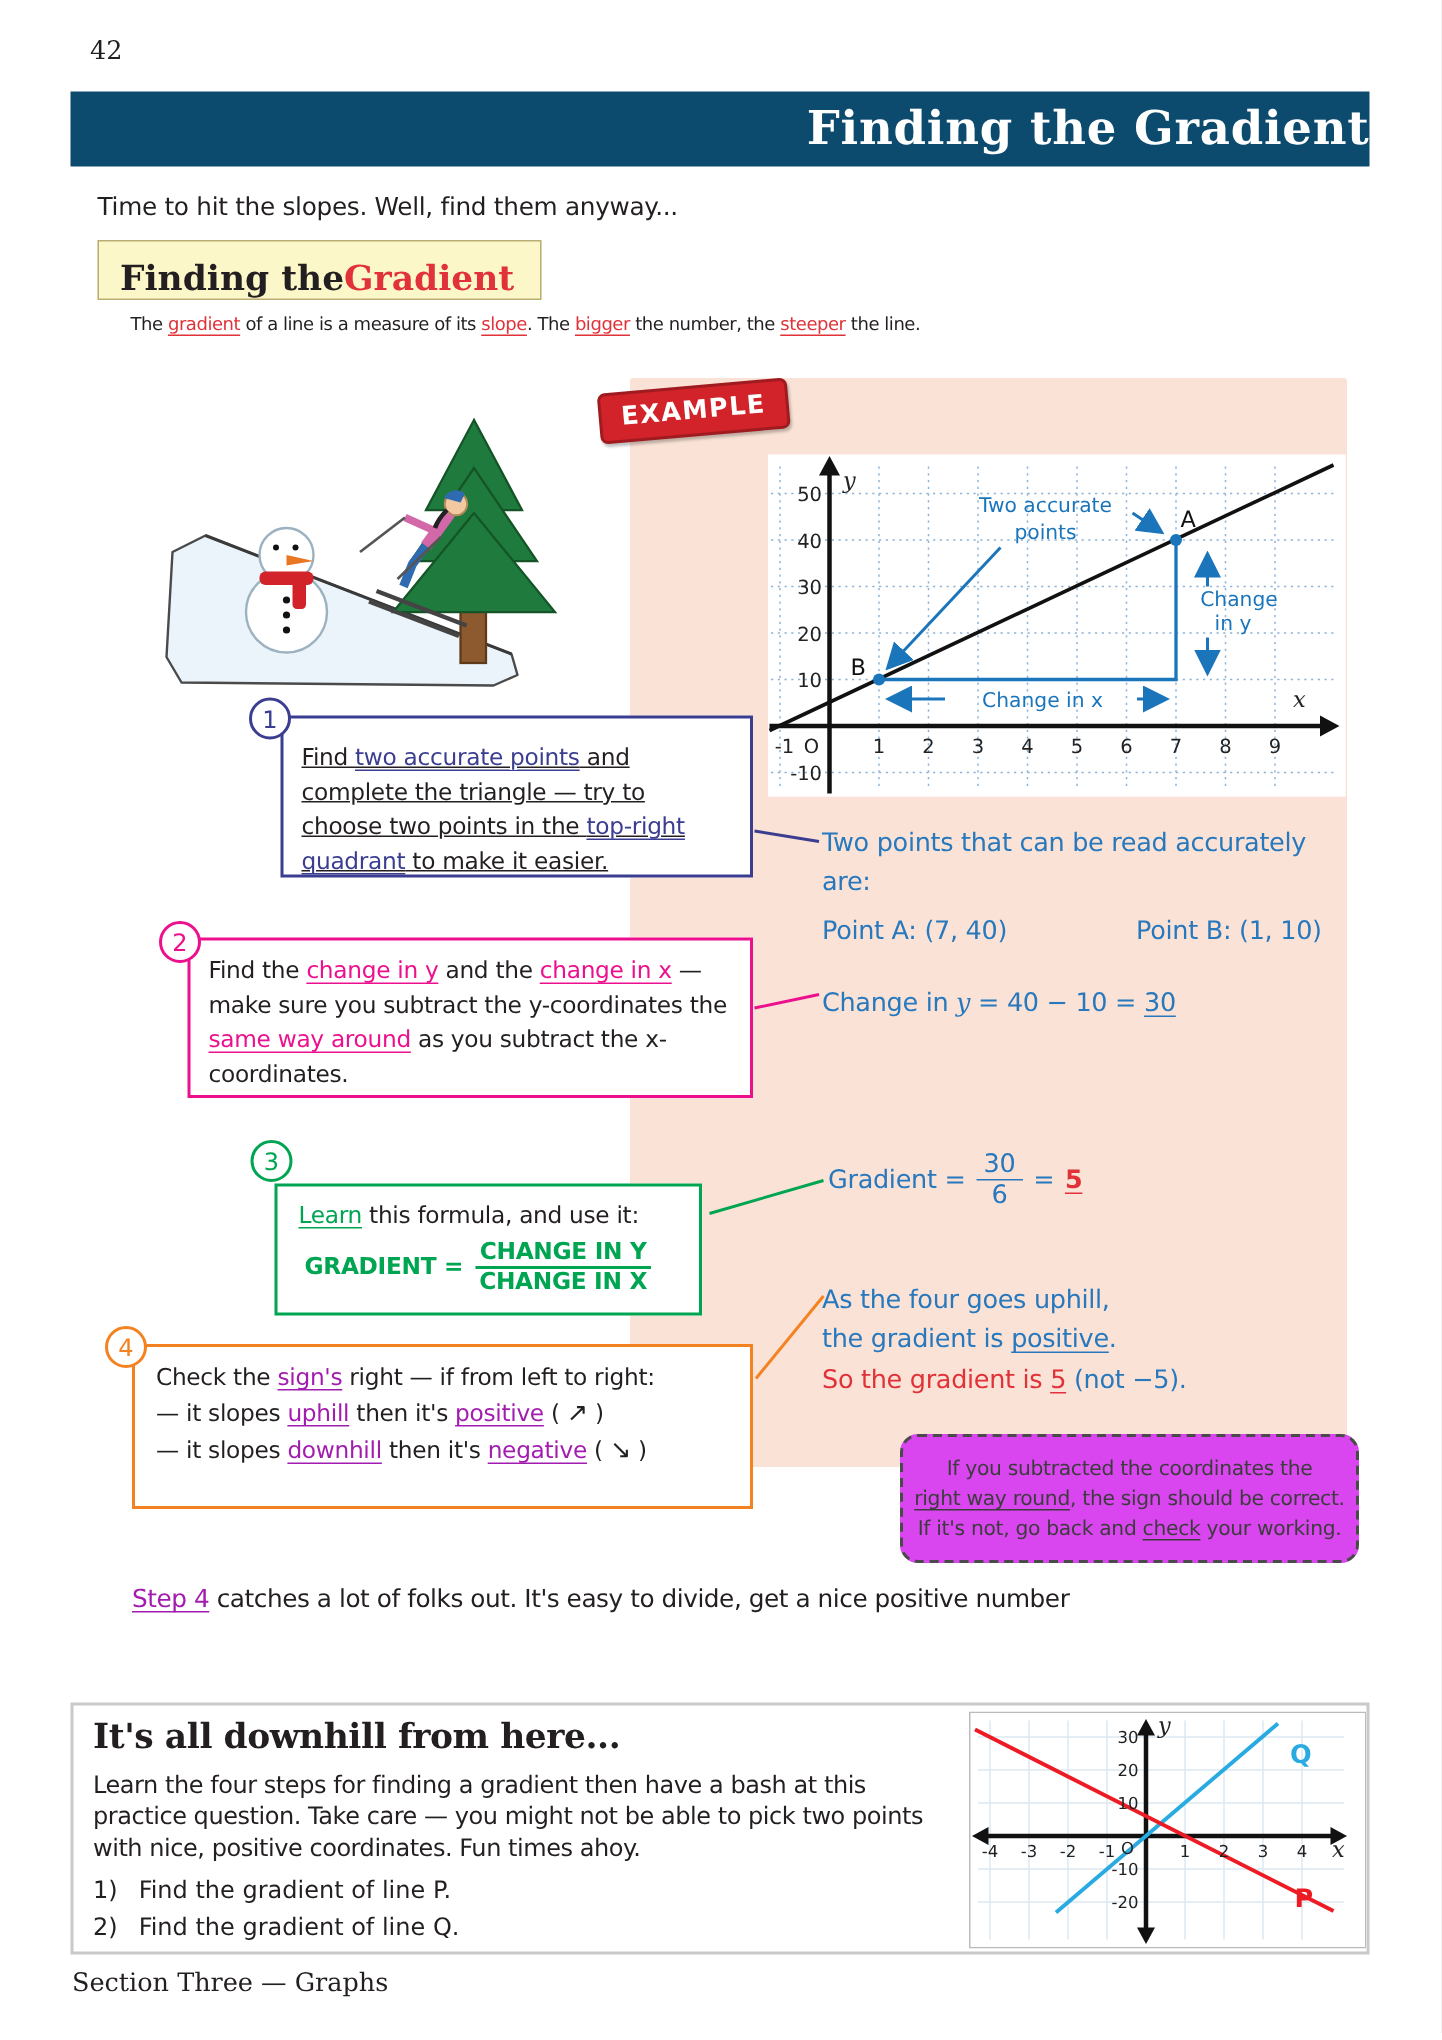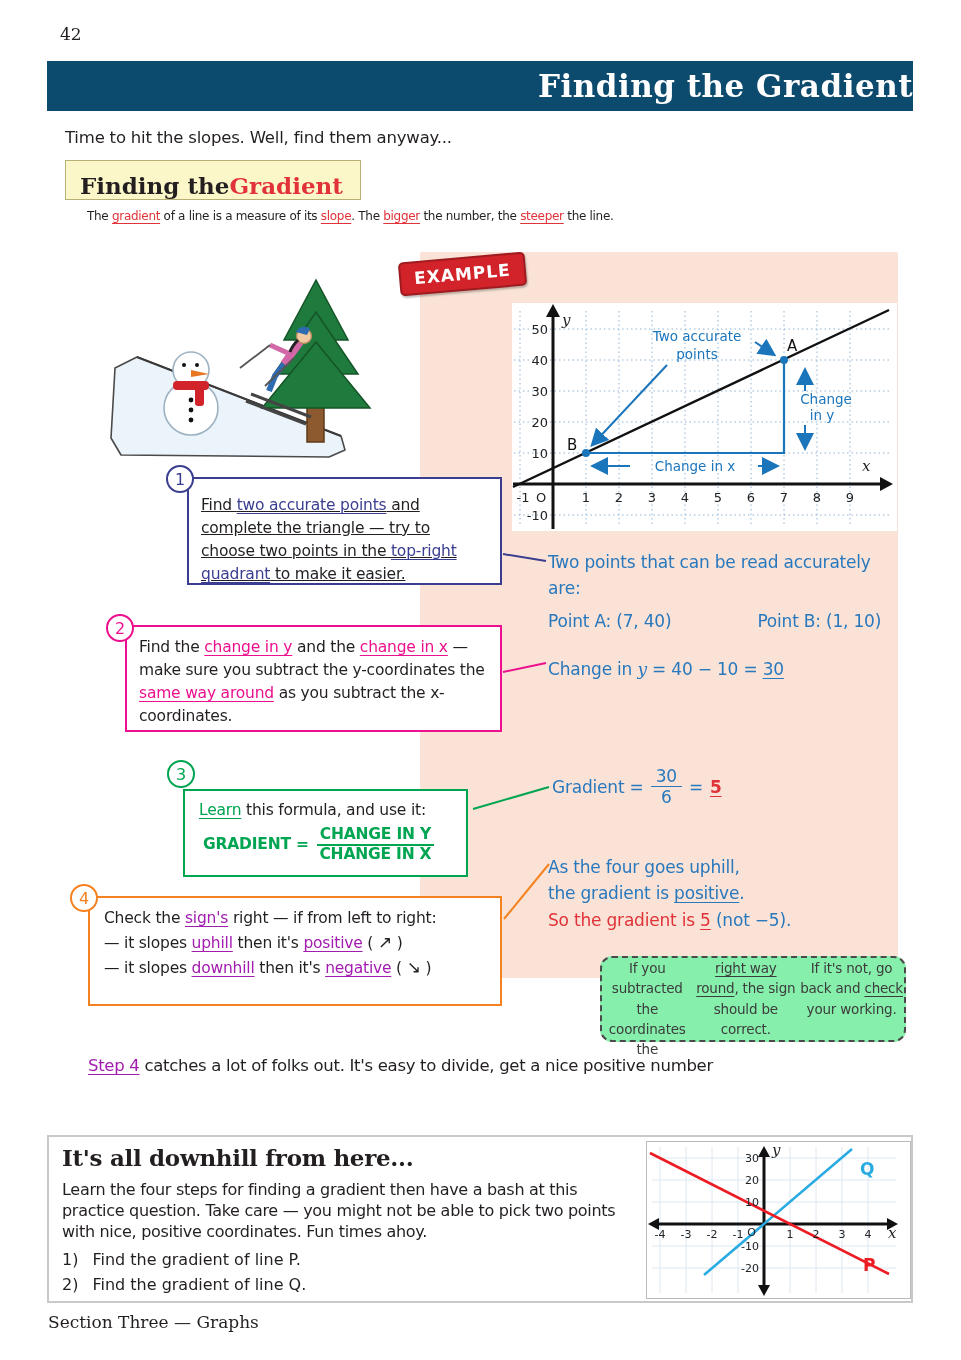--- a/index.html
+++ b/index.html
@@ -48,21 +48,21 @@
   .ann-points{left:548px;top:549px;width:350px;}
   .ann-points .pts{display:flex;gap:86px;margin-top:6px;}
   .ann-changes{left:548px;top:656px;width:330px;}
   .ann-grad{left:552px;top:766px;display:flex;align-items:center;gap:7px;}
   .ann-grad .fracb{display:inline-flex;flex-direction:column;align-items:center;line-height:1.2;}
   .ann-grad .fracb .fn{padding:0 5px;border-bottom:1.7px solid #2878BE;}
   .ann-grad .val{color:#E03238;font-weight:bold;}
   .ann-sign{left:548px;top:854px;width:340px;}
   .ital{font-family:"DejaVu Serif",serif;font-style:italic;}
   .notebox{left:600px;top:956px;width:302px;height:82px;border:2.5px dashed #4a4a4a;border-radius:12px;
-      background:#86efac;z-index:3;display:flex;flex-direction:row;justify-content:center;
+      background:#d946ef;z-index:3;display:flex;flex-direction:column;justify-content:center;
       text-align:center;font-size:13.5px;color:#3c3c3c;line-height:1.5;letter-spacing:-0.2px;}
   .warning{left:88px;top:1052px;width:780px;font-size:16.5px;line-height:1.65;letter-spacing:-0.3px;}
   .bottom-box{left:47px;top:1135px;width:866px;height:168px;border:2px solid #c9c9c9;box-sizing:border-box;background:#fff;}
   .bottom-title{left:62px;top:1144px;font-family:"DejaVu Serif",serif;font-weight:bold;font-size:23px;letter-spacing:-0.3px;}
   .bottom-body{left:62px;top:1180px;width:578px;font-size:16px;line-height:1.3;letter-spacing:-0.3px;}
   .bottom-items{left:62px;top:1246px;width:560px;font-size:16px;line-height:1.35;}
   .bottom-items .row{display:flex;gap:14px;margin-top:3px;}
   .practice-graph{left:646px;top:1141px;z-index:3;background:#fff;}
   .footer{left:48px;top:1312px;font-family:"DejaVu Serif",serif;font-size:17px;}
   .overlay{left:0;top:0;z-index:2;pointer-events:none;}

